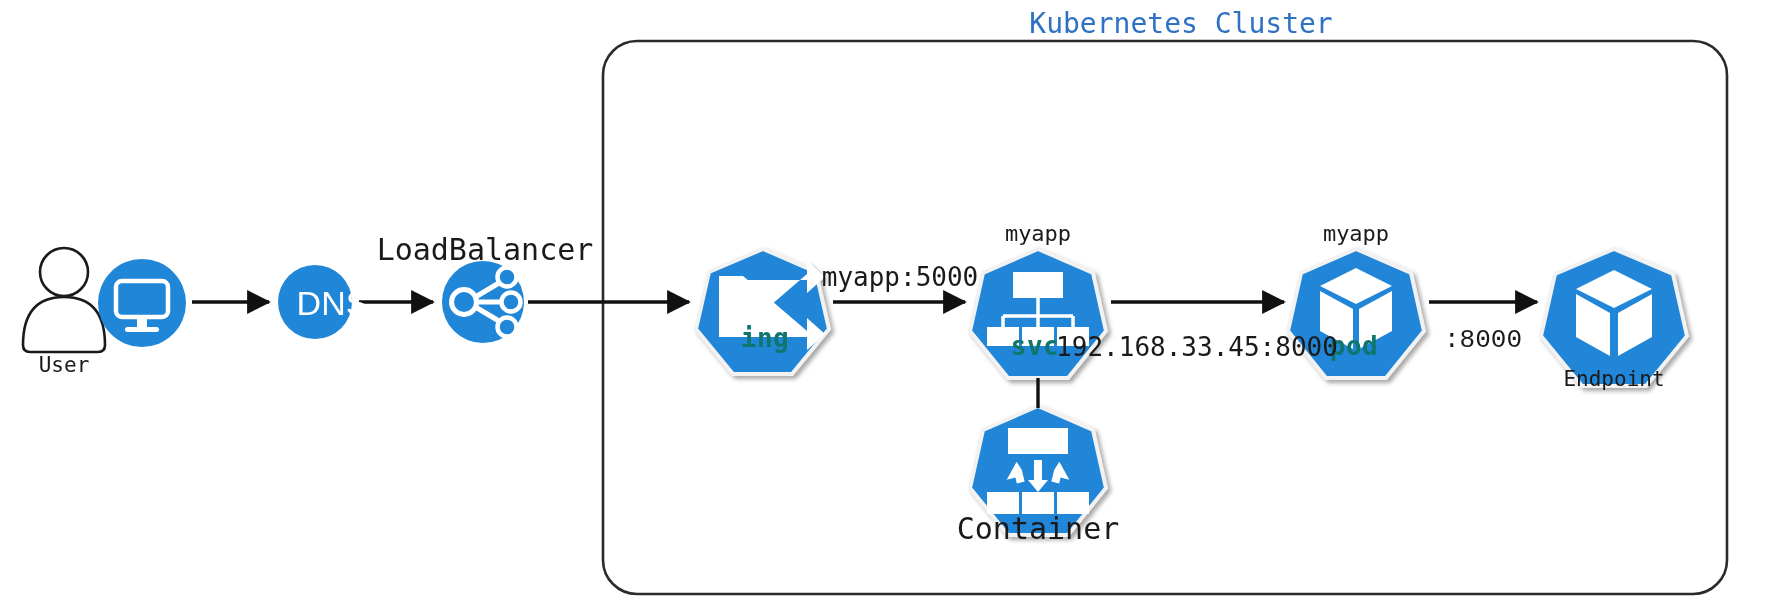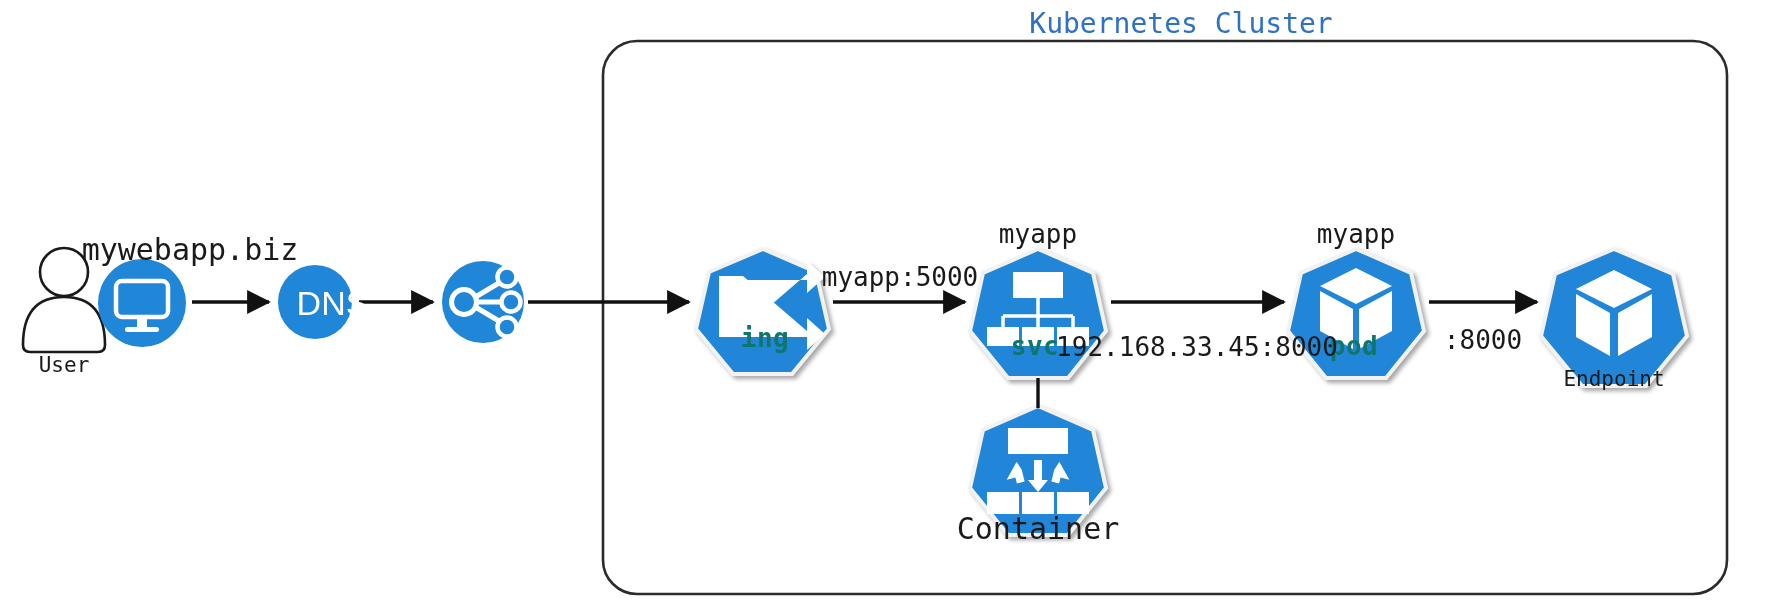--- a/index.html
+++ b/index.html
@@ -41,21 +41,21 @@
   .txt-node-label {
     font-size: 30px;
   }
   .txt-small-label {
     font-size: 21px;
   }
   .txt-edge-label {
     font-size: 26px;
   }
   .txt-tiny-label {
-    font-size: 26px;
+    font-size: 22px;
   }
   .icon-caption {
     position: absolute;
     white-space: pre;
     color: #0f766e;
     font-family: "DejaVu Sans Mono", "Liberation Mono", monospace;
     font-weight: bold;
     font-size: 26px;
     transform: translate(-50%, -50%);
     line-height: 1;
@@ -175,38 +175,38 @@
 
     <line x1="1428" y1="302" x2="1536" y2="302" stroke="#111111" stroke-width="3.4" marker-end="url(#arrow)"></line>
 
     <line x1="1037" y1="378" x2="1037" y2="408" stroke="#111111" stroke-width="3.4"></line>
   </svg>
 
   <div class="txt txt-cluster-title" style="left:1180px; top:24px;">Kubernetes Cluster</div>
 
   <div class="txt txt-small-label" style="left:63px; top:365px;">User</div>
 
-  <div class="txt txt-node-label" style="left:189px; top:250px;">mywebapp.biz</div>
 
   <div class="dns-caption" style="left:314px; top:303px;padding-left:35px;">DNS</div>
 
+  <div class="txt txt-node-label" style="left:484px; top:250px;">LoadBalancer</div>
 
   <div class="icon-caption" style="left:764px; top:338px;">ing</div>
 
   <div class="txt txt-tiny-label" style="left:1037px; top:234px;">myapp</div>
 
   <div class="icon-caption" style="left:1034px; top:346px;">svc</div>
 
   <div class="txt txt-node-label" style="left:1037px; top:529px;">Container</div>
 
   <div class="txt txt-tiny-label" style="left:1355px; top:234px;">myapp</div>
 
   <div class="icon-caption" style="left:1353px; top:346px;">pod</div>
 
   <div class="txt txt-small-label" style="left:1613px; top:379px;">Endpoint</div>
 
   <div class="txt txt-edge-label" style="left:899px; top:277px;text-align:right;">myapp:5000</div>
 
   <div class="txt txt-edge-label" style="left:1196px; top:347px;">192.168.33.45:8000</div>
 
-  <div class="txt txt-edge-label" style="left:1482px; top:340px;">:8000</div>
+  <div class="txt txt-edge-label" style="left:1482px; top:340px;font-family:Liberation Mono, monospace;">:8000</div>
 
 </div>
 
 </body></html>

